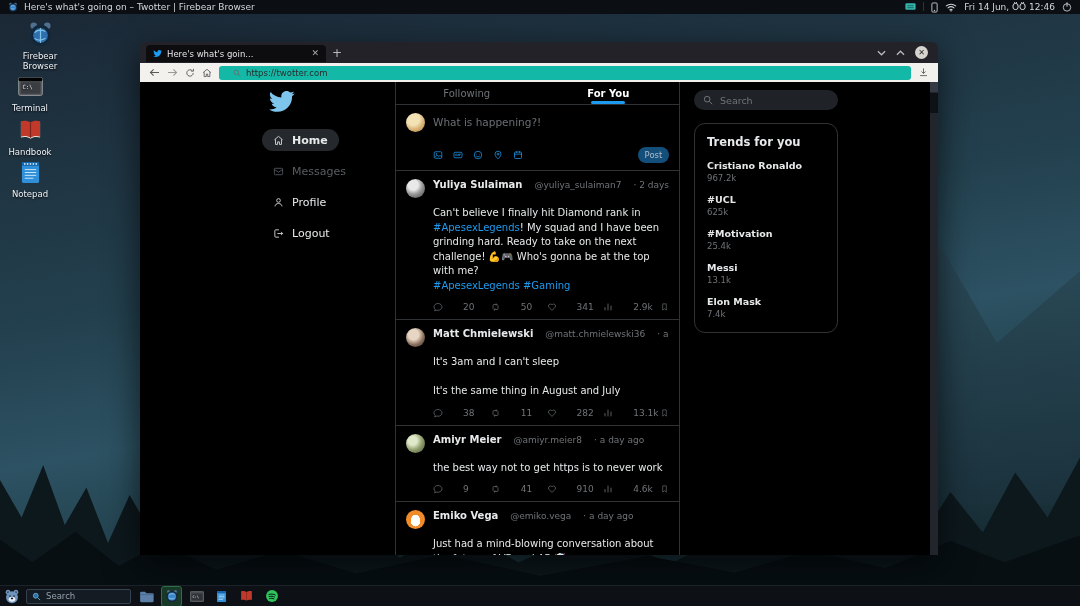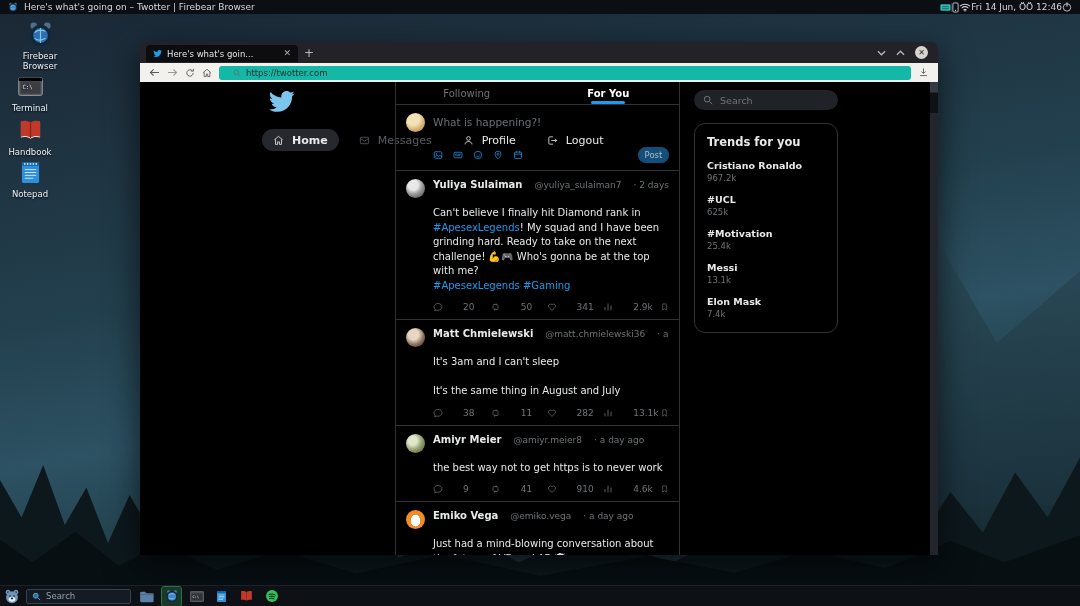--- a/index.html
+++ b/index.html
@@ -8,48 +8,48 @@
 svg{display:block}
 
 
 .wall{position:absolute;left:0;right:0;top:14px;bottom:21px;background:linear-gradient(170deg,#1b2836 0%,#23404e 42%,#2d5263 60%,#1e3b45 78%,#13232a 100%)}
 .mtn{position:absolute;right:0;bottom:80px;width:520px;height:300px;background:linear-gradient(#2c4a58,#1b323d);clip-path:polygon(0 100%,14% 58%,28% 78%,46% 32%,58% 58%,72% 10%,84% 46%,100% 22%,100% 100%);opacity:.85}
 .trees1{position:absolute;left:0;right:0;bottom:0;height:150px;background:#0d181d;clip-path:polygon(0 100%,0 30%,2% 55%,4% 20%,6% 60%,8% 35%,10% 72%,12% 40%,14% 65%,16% 30%,18% 70%,20% 45%,23% 75%,26% 50%,29% 80%,33% 55%,37% 82%,42% 60%,48% 85%,55% 62%,62% 86%,70% 58%,76% 80%,81% 50%,85% 72%,88% 38%,91% 65%,94% 25%,97% 55%,100% 15%,100% 100%)}
 .trees2{position:absolute;left:0;right:0;bottom:0;height:76px;background:#070f13;clip-path:polygon(0 100%,0 40%,3% 70%,7% 30%,11% 75%,15% 45%,20% 80%,26% 55%,33% 85%,41% 60%,50% 88%,60% 62%,68% 84%,75% 55%,82% 78%,88% 42%,93% 70%,100% 35%,100% 100%)}
 
 
 .menubar{position:absolute;top:0;left:0;right:0;height:14px;background:#0b0e12;display:flex;align-items:center;gap:6px;padding:2px 8px;font-size:9px;color:#d4d7da;z-index:50}
-.mb-right{margin-left:auto;display:flex;align-items:center;}
+.mb-right{margin-left:auto;display:flex;align-items:flex-start;gap:7px}
 .mb-sep{width:1px;height:9px;background:#2c343c}
 
 
 .dicon{position:absolute;width:56px;text-align:center;color:#eef2f7;font-size:8.5px;line-height:1.2;text-shadow:0 1px 2px rgba(0,0,0,.9);z-index:5}
 .dicon .art{height:28px;display:flex;align-items:center;justify-content:center;margin-bottom:3px}
 
 
 .window{position:absolute;left:140px;top:42px;width:798px;height:513px;z-index:10;border-radius:6px 6px 0 0;overflow:hidden;box-shadow:0 10px 34px rgba(0,0,0,.65);display:flex;flex-direction:column}
 .tabbar{height:21px;background:#232229;display:flex;align-items:center;padding:0 6px;gap:6px;flex-shrink:0}
-.tab{height:17px;margin-top:2px;width:152px;background:#0d0d10;border-radius:4px 4px 0 0;display:flex;align-items:center;gap:5px;padding:0 7px;font-size:8.5px;color:#e4e4e8}
+.tab{height:17px;margin-top:2px;width:180px;background:#0d0d10;border-radius:4px 4px 0 0;display:flex;align-items:center;gap:5px;padding:0 7px;font-size:8.5px;color:#e4e4e8}
 .tab .ttl{flex:1;white-space:nowrap;overflow:hidden}
 .tab-x{color:#a9a9af;font-size:9px;line-height:1}
 .newtab{color:#b9b9bf;font-size:12px;line-height:1}
 .winctl{margin-left:auto;display:flex;align-items:center;gap:10px;padding-right:4px}
 .close-dot{width:13px;height:13px;border-radius:50%;background:#d7d4d0;color:#2b2b2b;font-size:8px;display:flex;align-items:center;justify-content:center;font-weight:bold}
 .toolbar{height:19px;background:#f2f1ee;display:flex;align-items:center;gap:7px;padding:0 9px;flex-shrink:0}
 .urlbar{flex:1;height:14px;background:#fff;border:7px solid #14b8a6;border-radius:3px;display:flex;align-items:center;gap:5px;padding:0 7px;font-size:8.5px;color:#2b2b2b}
 
 
 .content{flex:1;background:#000;display:flex;position:relative;overflow:hidden}
 .scrollrail{position:absolute;right:0;top:0;bottom:0;width:8px;background:#22262c}
 .scrollrail .arrow{height:10px;background:#343a43}
 .scrollrail .thumb{height:20px;background:#0e1116;margin-top:1px}
 
 .colL{width:255px;padding:6px 0 0 122px;flex-shrink:0}
 .logo{width:27px;height:27px;margin-left:6px;margin-bottom:14px}
-.nav{display:flex;gap:9px}
+.nav{display:flex;flex-direction:column;gap:9px}
 .nav-item{display:flex;align-items:center;gap:8px;font-size:11px;color:#e7e9ea;height:22px;padding:0 11px;width:max-content;border-radius:13px}
 .nav-item.active{background:#25282c;font-weight:bold}
 .nav-item.dim{color:#595e63}
 
 .colC{width:285px;border-left:1px solid #2f3336;border-right:1px solid #2f3336;display:flex;flex-direction:column;flex-shrink:0;overflow:hidden}
 .ftabs{display:flex;height:23px;border-bottom:1px solid #2f3336;flex-shrink:0}
 .ftab{flex:1;display:flex;align-items:center;justify-content:center;font-size:10px;color:#6f7478;position:relative}
 .ftab.active{color:#fff;font-weight:bold}
 .ftab .ul{position:absolute;bottom:0;left:50%;transform:translateX(-50%);width:34px;height:3px;border-radius:2px;background:#1d9bf0;display:none}
 .ftab.active .ul{display:block}

